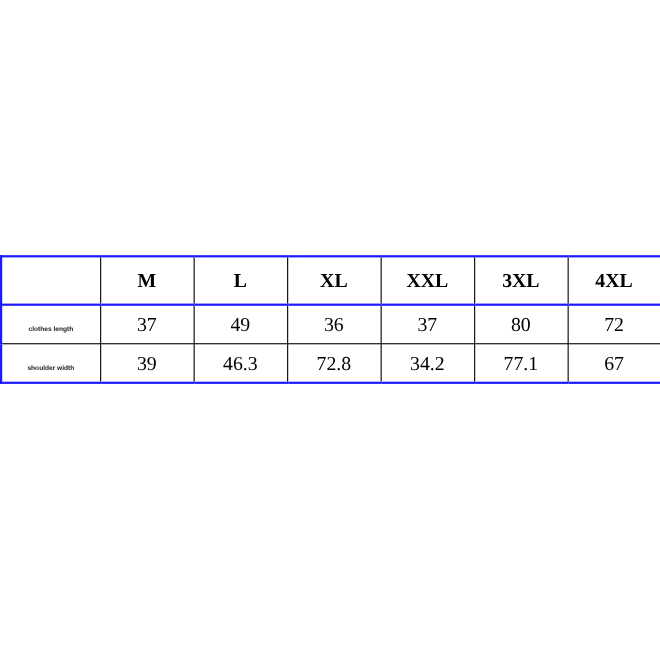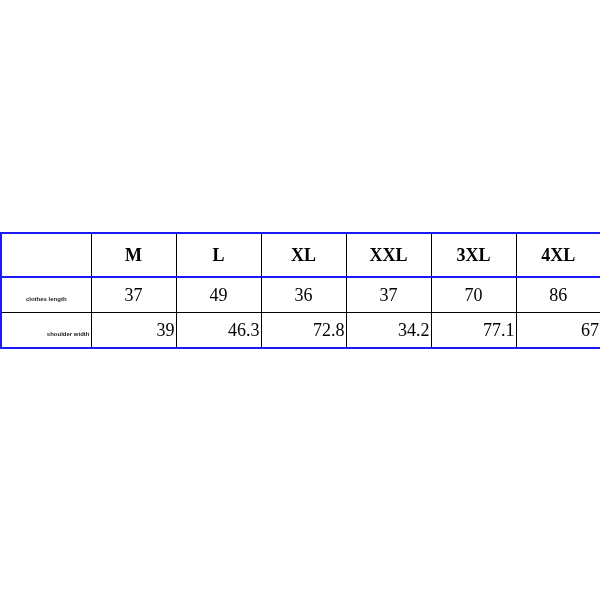--- a/index.html
+++ b/index.html
@@ -30,21 +30,20 @@
     border-right: 1px solid #000;
     text-align: center;
     vertical-align: middle;
   }
   .tbl tr.header-row th {
     border-top: 2px solid #1a1aff;
     border-bottom: 2px solid #1a1aff;
   }
   .tbl tr:last-child td {
     border-bottom: 2px solid #1a1aff;
-    text-align: right;
   }
   .tbl th:first-child, .tbl td:first-child {
     border-left: 2px solid #1a1aff;
   }
   .tbl th:last-child, .tbl td:last-child {
     border-right: 2px solid #3b82f6;
   }
   .tbl th {
     height: 40px;
     font-weight: bold;
@@ -89,22 +88,22 @@
       <th>XXL</th>
       <th>3XL</th>
       <th>4XL</th>
     </tr>
     <tr>
       <td><span class="rowlabel">clothes length</span></td>
       <td>37</td>
       <td>49</td>
       <td>36</td>
       <td>37</td>
-      <td>70</td>
-      <td>86</td>
+      <td>80</td>
+      <td>72</td>
     </tr>
     <tr>
       <td><span class="rowlabel">shoulder width</span></td>
       <td>39</td>
       <td>46.3</td>
       <td>72.8</td>
       <td>34.2</td>
       <td>77.1</td>
       <td>67</td>
     </tr>

